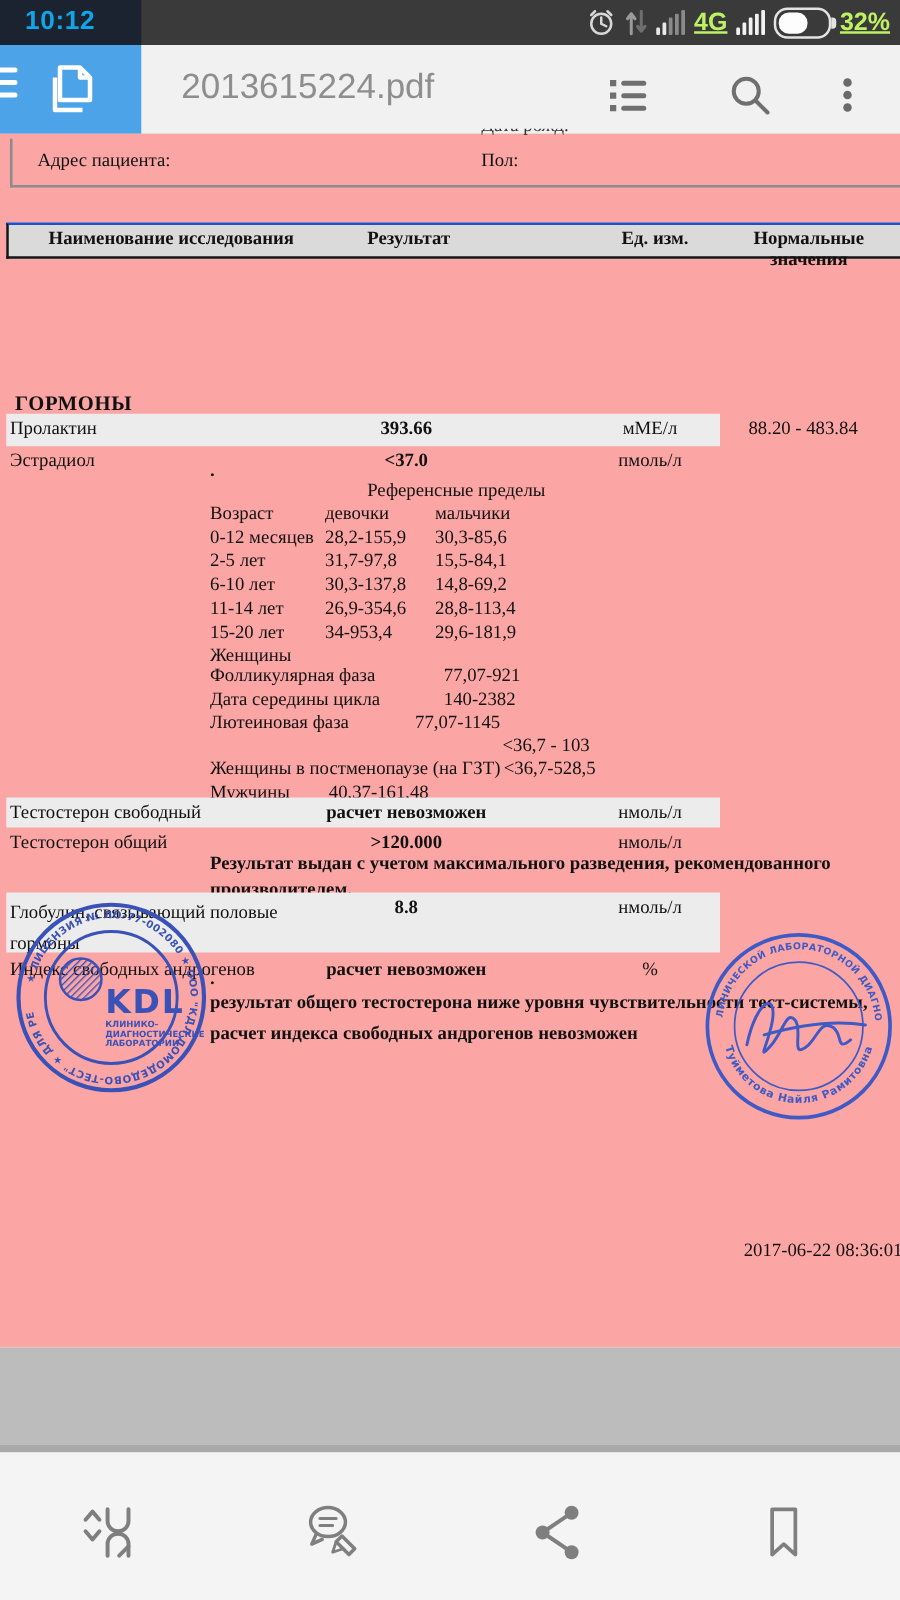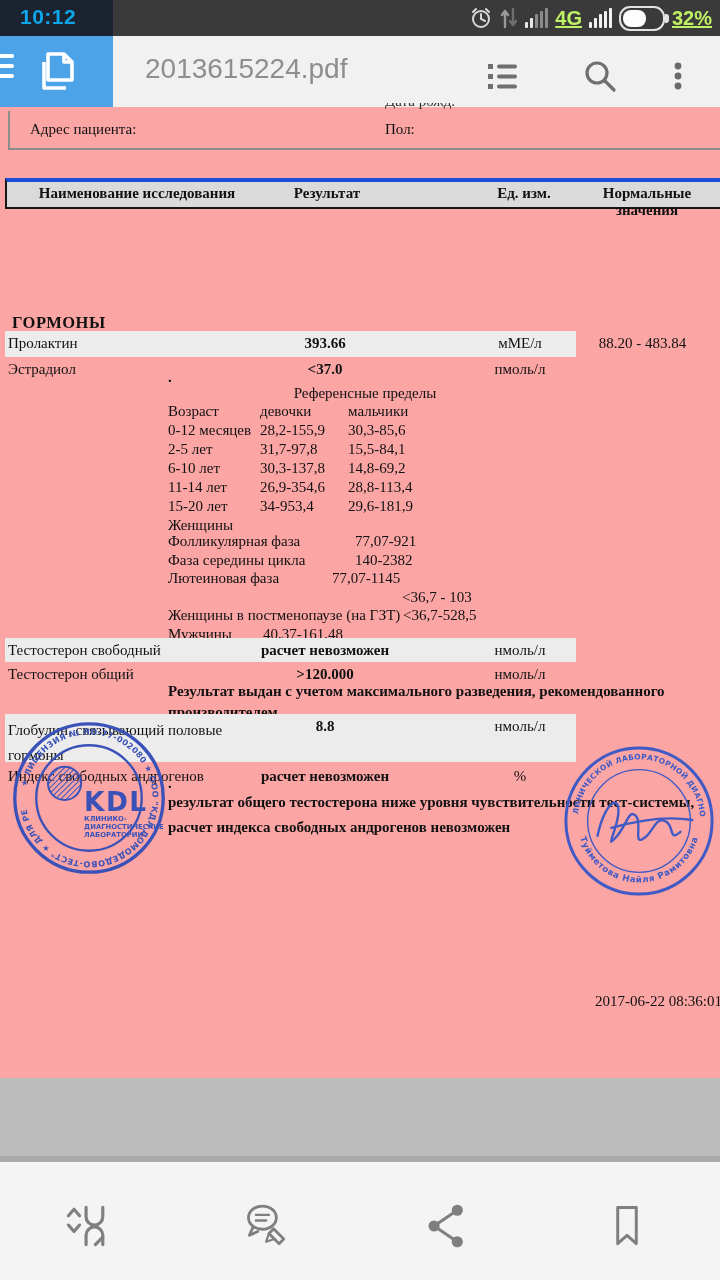--- a/index.html
+++ b/index.html
@@ -29,21 +29,21 @@
   
   #page{position:absolute;left:0;top:107px;width:720px;height:971px;background:#fca5a5;
         color:#111;font-family:"Liberation Serif",serif;font-size:15px;}
   .abs{position:absolute;}
   #clip-top{position:absolute;left:385px;top:-4px;width:160px;height:8px;overflow:hidden;color:#333;}
   #clip-top span{position:absolute;top:-10px;left:0;font-size:15px;}
   #formbox{position:absolute;left:8px;top:4px;width:710px;height:37px;
            border-left:2px solid #8c8c8c;border-bottom:2px solid #8c8c8c;}
   
   .thead{position:absolute;left:5px;right:0;top:71px;height:25px;background:#dadada;
-         border-top:4px solid #1d4ed8;border-bottom:2px solid #151515;border-left:2px solid #151515;
+         border-top:2px solid #1d4ed8;border-bottom:2px solid #151515;border-left:2px solid #151515;
          font-weight:bold;}
   .thead span{position:absolute;top:3px;text-align:center;}
   .trow{position:absolute;left:5px;width:571px;}
   .trow.shade{background:#ececec;}
   .cn{position:absolute;left:3px;top:4px;}
   .cr{position:absolute;left:235px;width:170px;text-align:center;font-weight:bold;top:4px;}
   .cu{position:absolute;left:487px;width:56px;text-align:center;top:4px;}
   .cm{position:absolute;left:565px;width:145px;text-align:center;top:4px;}
   .section-title{position:absolute;left:12px;top:206px;font-size:16.5px;font-weight:bold;letter-spacing:.5px;}
   .bold-note{position:absolute;left:168px;font-weight:bold;line-height:21px;width:552px;}
@@ -190,21 +190,21 @@
       <span>15-20 лет</span>
         <span>34-953,4</span>
         <span>29,6-181,9</span>
       <span>Женщины</span>
         <span></span>
         <span></span>
     </div>
 
     <div id="refb">
       <div class="refb-row"><span>Фолликулярная фаза</span><span class="val" style="left:187px">77,07-921</span></div>
-      <div class="refb-row"><span>Фаза середины цикла</span><span class="val" style="left:187px">140-2382</span></div>
+      <div class="refb-row"><span>Дата середины цикла</span><span class="val" style="left:187px">140-2382</span></div>
       <div class="refb-row"><span>Лютеиновая фаза</span><span class="val" style="left:164px">77,07-1145</span></div>
       <div class="refb-row"><span class="val" style="left:234px">&lt;36,7 - 103</span></div>
       <div class="refb-row"><span>Женщины в постменопаузе (на ГЗТ)</span><span class="val" style="left:235px">&lt;36,7-528,5</span></div>
       <div class="refb-row"><span>Мужчины</span><span class="val" style="left:95px">40,37-161,48</span></div>
     </div>
 
     <div class="trow shade" style="top:531px;height:24px">
       <span class="cn">Тестостерон свободный</span>
       <span class="cr">расчет невозможен</span>
       <span class="cu">нмоль/л</span>

